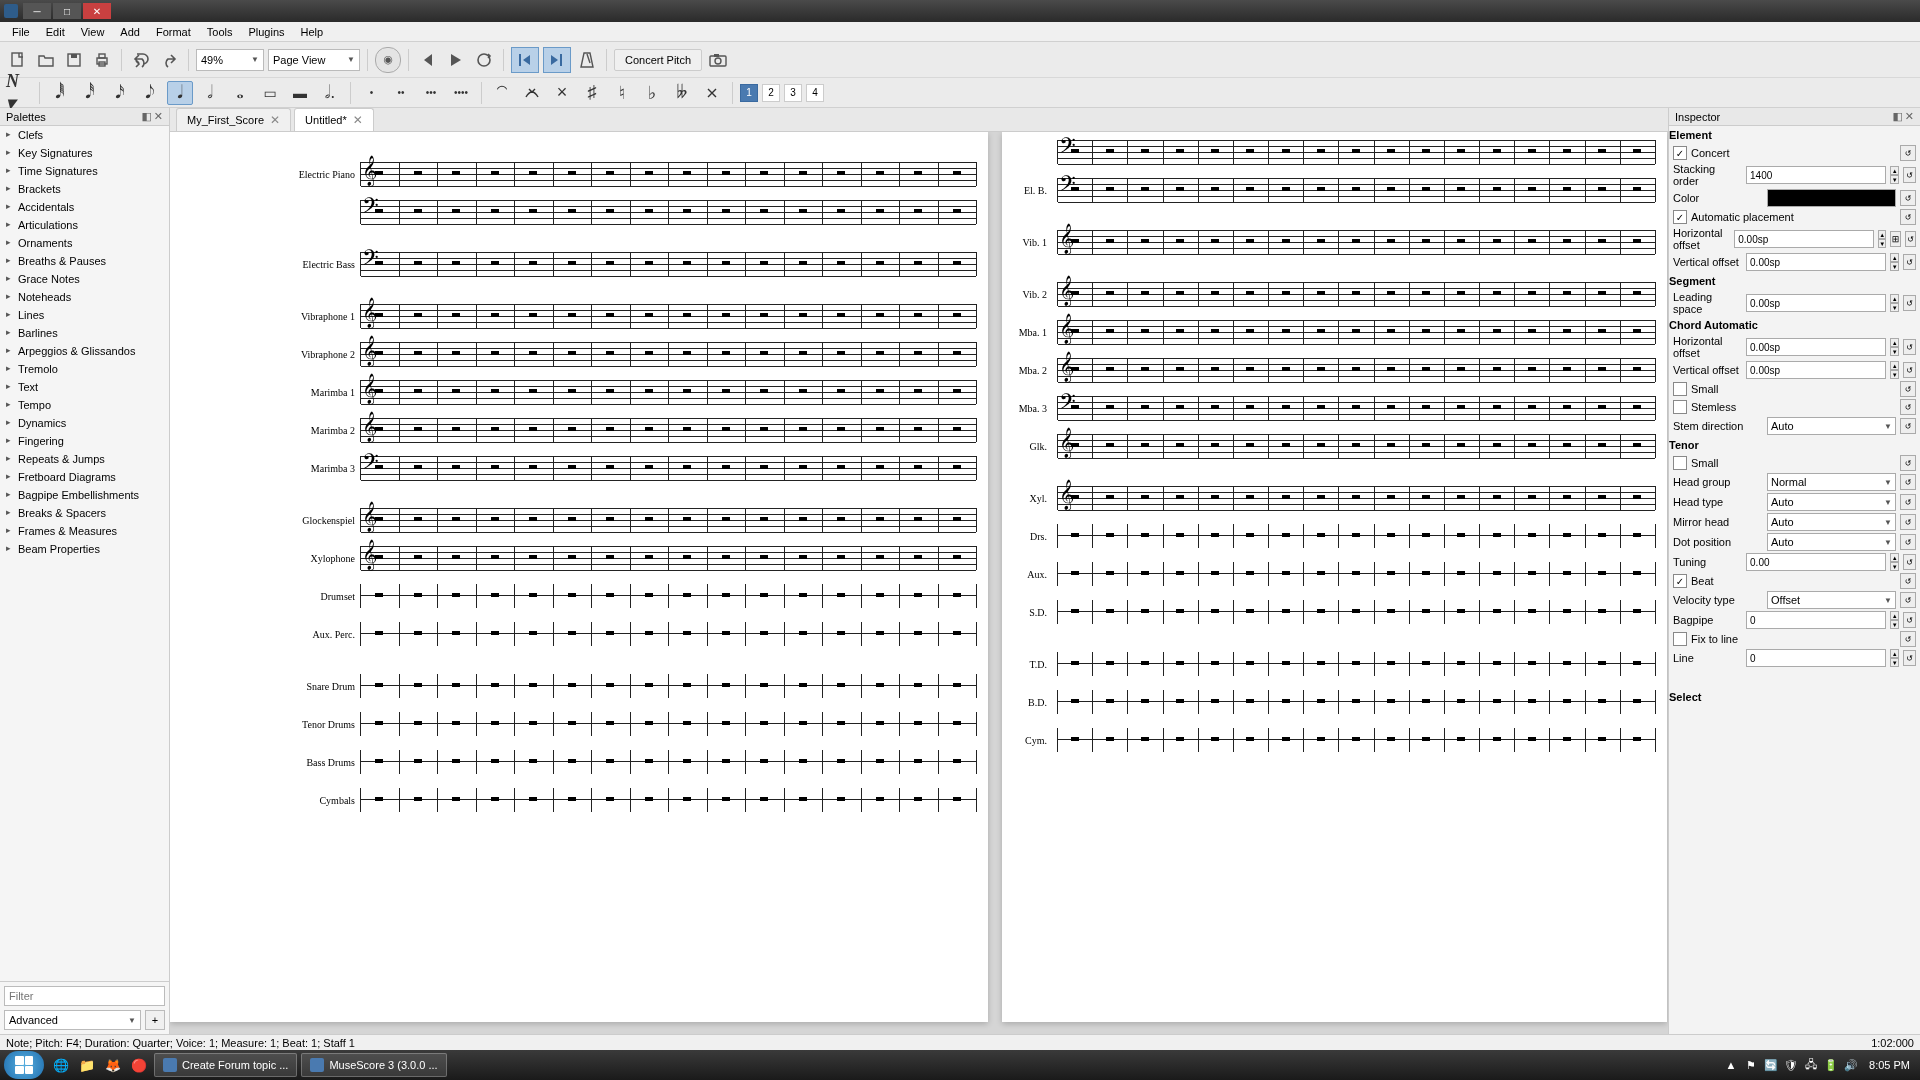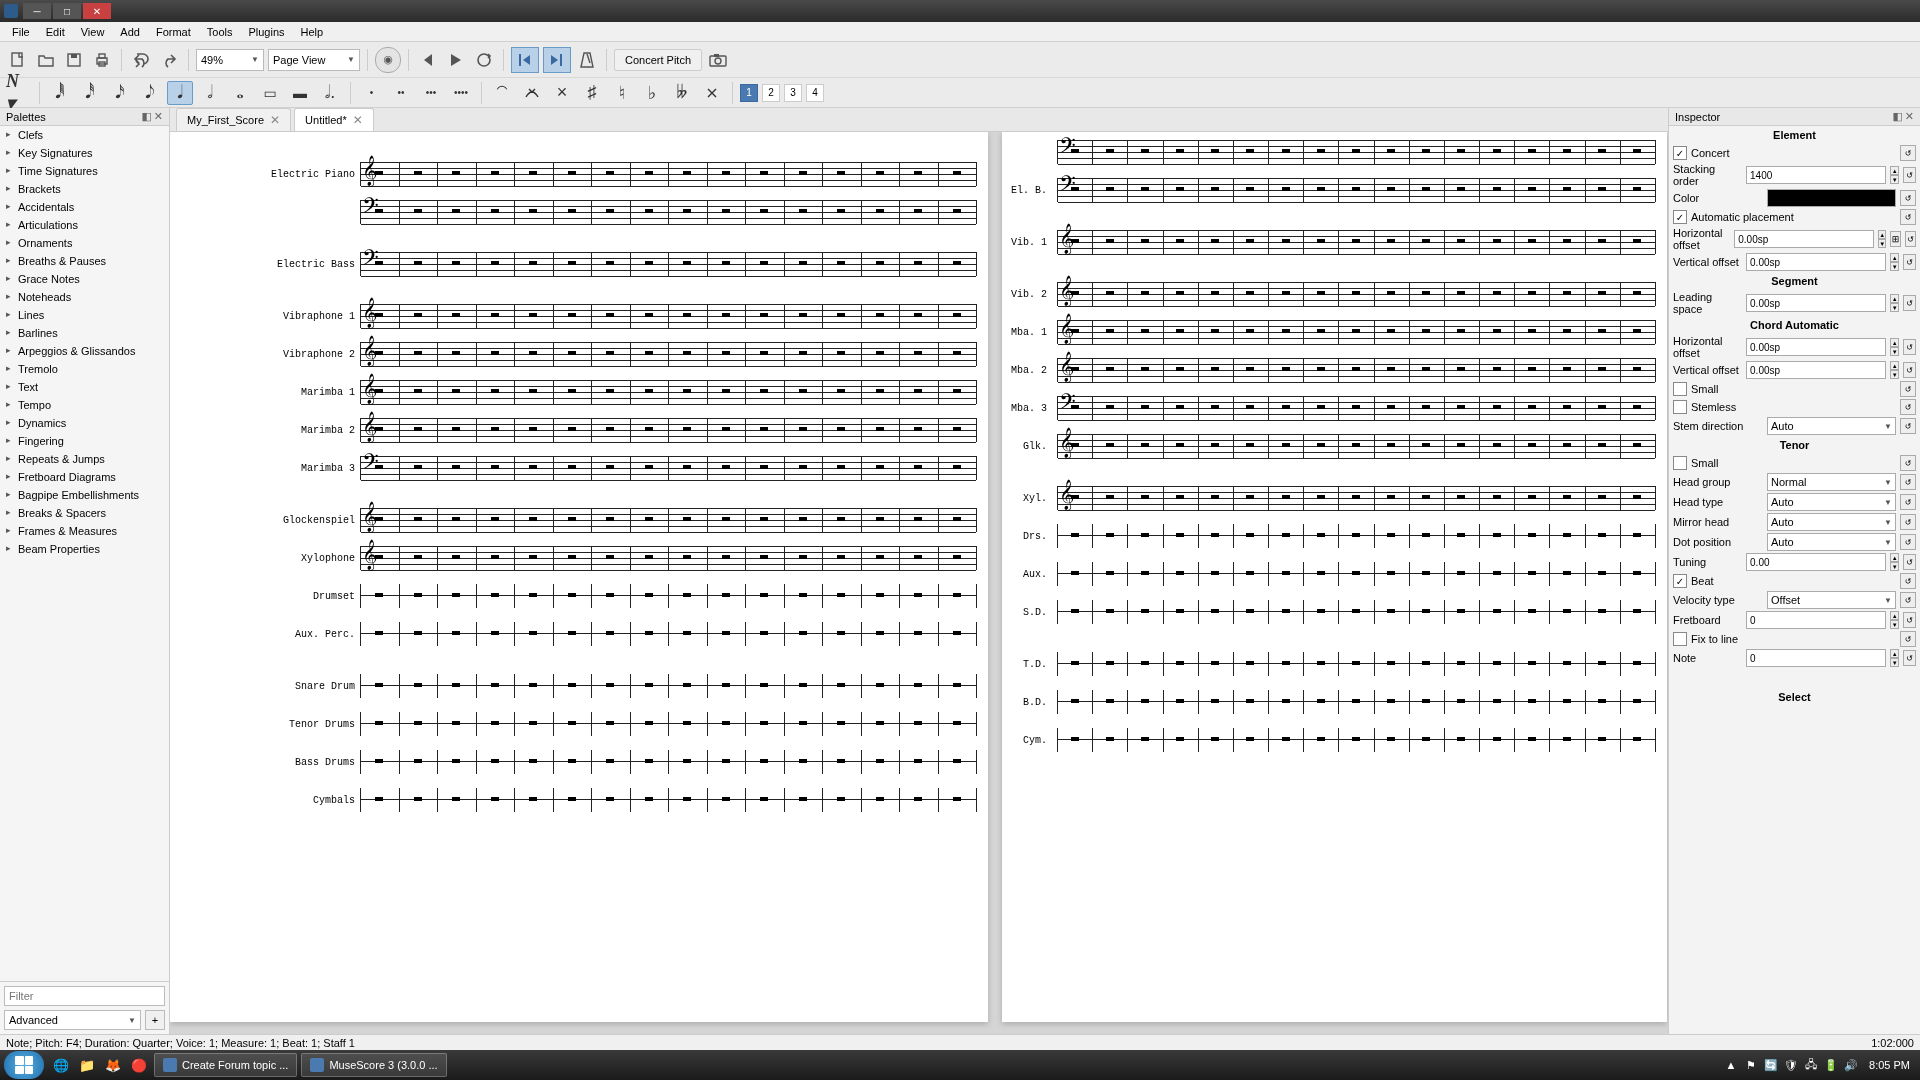--- a/index.html
+++ b/index.html
@@ -59,41 +59,41 @@
 .score-tab.active { background: #fff; }
 .tab-close { font-size: 12px; color: #888; cursor: pointer; }
 .score-canvas { flex: 1; background: #d5d5d5; display: flex; gap: 14px; padding: 0; overflow: hidden; }
 .page { background: #fff; box-shadow: 0 2px 6px rgba(0,0,0,.2); position: relative; }
 .page1 { width: 818px; height: 890px; margin-left: 0; }
 .page2 { width: 665px; height: 890px; }
 
 
 .system { position: absolute; left: 10px; right: 12px; }
 .staff-row { position: relative; margin-bottom: 14px; }
-.staff-label { position: absolute; right: calc(100% - 175px); top: 50%; transform: translateY(-50%); text-align: right; font-size: 10px; font-family: Liberation Mono, monospace; white-space: nowrap; }
+.staff-label { position: absolute; right: calc(100% - 175px); top: 50%; transform: translateY(-50%); text-align: right; font-size: 10px; font-family: Liberation Serif, serif; white-space: nowrap; }
 .staff-lines { margin-left: 180px; height: 24px; position: relative; border-left: 1px solid #000; }
 .staff-lines .ln { position: absolute; left: 0; right: 0; height: 1px; background: #222; }
 .staff-lines.perc::before { content:''; position:absolute; left:0; right:0; top:11px; height:1px; background:#222; }
 .barlines { position: absolute; left:180px; right:0; top:0; bottom:0; }
 .bl { position: absolute; top:0; bottom:0; width:1px; background:#222; }
 .rests { position:absolute; left:180px; right:0; top:9px; height:4px; display:flex; }
 .rest { flex:1; position:relative; }
 .rest::after { content:''; position:absolute; left:50%; transform:translateX(-50%); top:0; width:8px; height:4px; background:#000; }
 .clef { position:absolute; left:182px; top:-4px; font-family: serif; font-size:26px; line-height:1; }
 .page2 .staff-label { right: calc(100% - 35px); font-size: 10px; }
 .page2 .staff-lines { margin-left: 45px; }
 .page2 .barlines { left: 45px; }
 .page2 .rests { left: 45px; }
 .page2 .clef { left: 47px; }
 
 
 .inspector { width: 252px; background: #f3f3f3; border-left: 1px solid #ccc; display: flex; flex-direction: column; overflow-y: auto; }
 .insp-header { height: 18px; background: #e8e8e8; padding: 2px 6px; border-bottom: 1px solid #ccc; display:flex; justify-content:space-between; align-items:center; }
 .insp-header-btns { font-size: 9px; color:#666; display:flex; gap:2px; }
-.insp-section-title { text-align: center; font-weight: bold; padding: 3px 0; font-size: 11px; }
+.insp-section-title { text-align: left; font-weight: bold; padding: 3px 0; font-size: 11px; }
 .insp-row { display: flex; align-items: center; padding: 1px 4px; gap: 4px; }
 .insp-label { width: 90px; font-size: 11px; }
 .insp-input { flex: 1; height: 18px; border: 1px solid #aaa; background: #fff; padding: 0 3px; font-size: 10px; }
 .insp-spin { width: 12px; display:flex; flex-direction:column; }
 .insp-spin-btn { height:9px; border:1px solid #aaa; background:#eee; font-size:6px; display:flex; align-items:center; justify-content:center; cursor:pointer; }
 .insp-reset { width: 16px; height: 16px; border: 1px solid #aaa; background: #eee; font-size: 9px; display: flex; align-items: center; justify-content: center; cursor: pointer; }
 .insp-reset2 { width: 16px; height: 16px; border: 1px solid #aaa; background: #eee; font-size: 8px; display: flex; align-items: center; justify-content: center; cursor: pointer; }
 .insp-check { width: 14px; height: 14px; border: 1px solid #888; background: #fff; display: flex; align-items: center; justify-content: center; font-size: 10px; }
 .insp-select { flex: 1; height: 18px; border: 1px solid #aaa; background: #fff; padding: 0 3px; font-size: 10px; display: flex; align-items: center; justify-content: space-between; }
 .color-swatch { flex:1; height: 18px; border: 1px solid #aaa; background: #000; }
@@ -1944,36 +1944,36 @@
       </div>
     <div class="insp-row">
         <span class="insp-label">Velocity type</span>
         <div class="insp-select">
           <span>Offset</span>
           <span class="dd">▼</span>
         </div>
         <div class="insp-reset2">↺</div>
       </div>
     <div class="insp-row">
-        <span class="insp-label">Fretboard</span>
+        <span class="insp-label">Bagpipe</span>
         <input class="insp-input" value="0" style="">
         <div class="insp-spin">
           <div class="insp-spin-btn">▲</div>
           <div class="insp-spin-btn">▼</div>
         </div>
         <div class="insp-reset2">↺</div>
       </div>
     <div class="insp-row">
         <div class="insp-check"></div>
         <span>Fix to line</span>
         <div style="flex:1"></div>
         <div class="insp-reset2">↺</div>
       </div>
     <div class="insp-row">
-        <span class="insp-label">Note</span>
+        <span class="insp-label">Line</span>
         <input class="insp-input" value="0" style="">
         <div class="insp-spin">
           <div class="insp-spin-btn">▲</div>
           <div class="insp-spin-btn">▼</div>
         </div>
         <div class="insp-reset2">↺</div>
       </div>
 
     <div style="height:20px"></div>
     <div class="insp-section-title">Select</div>

